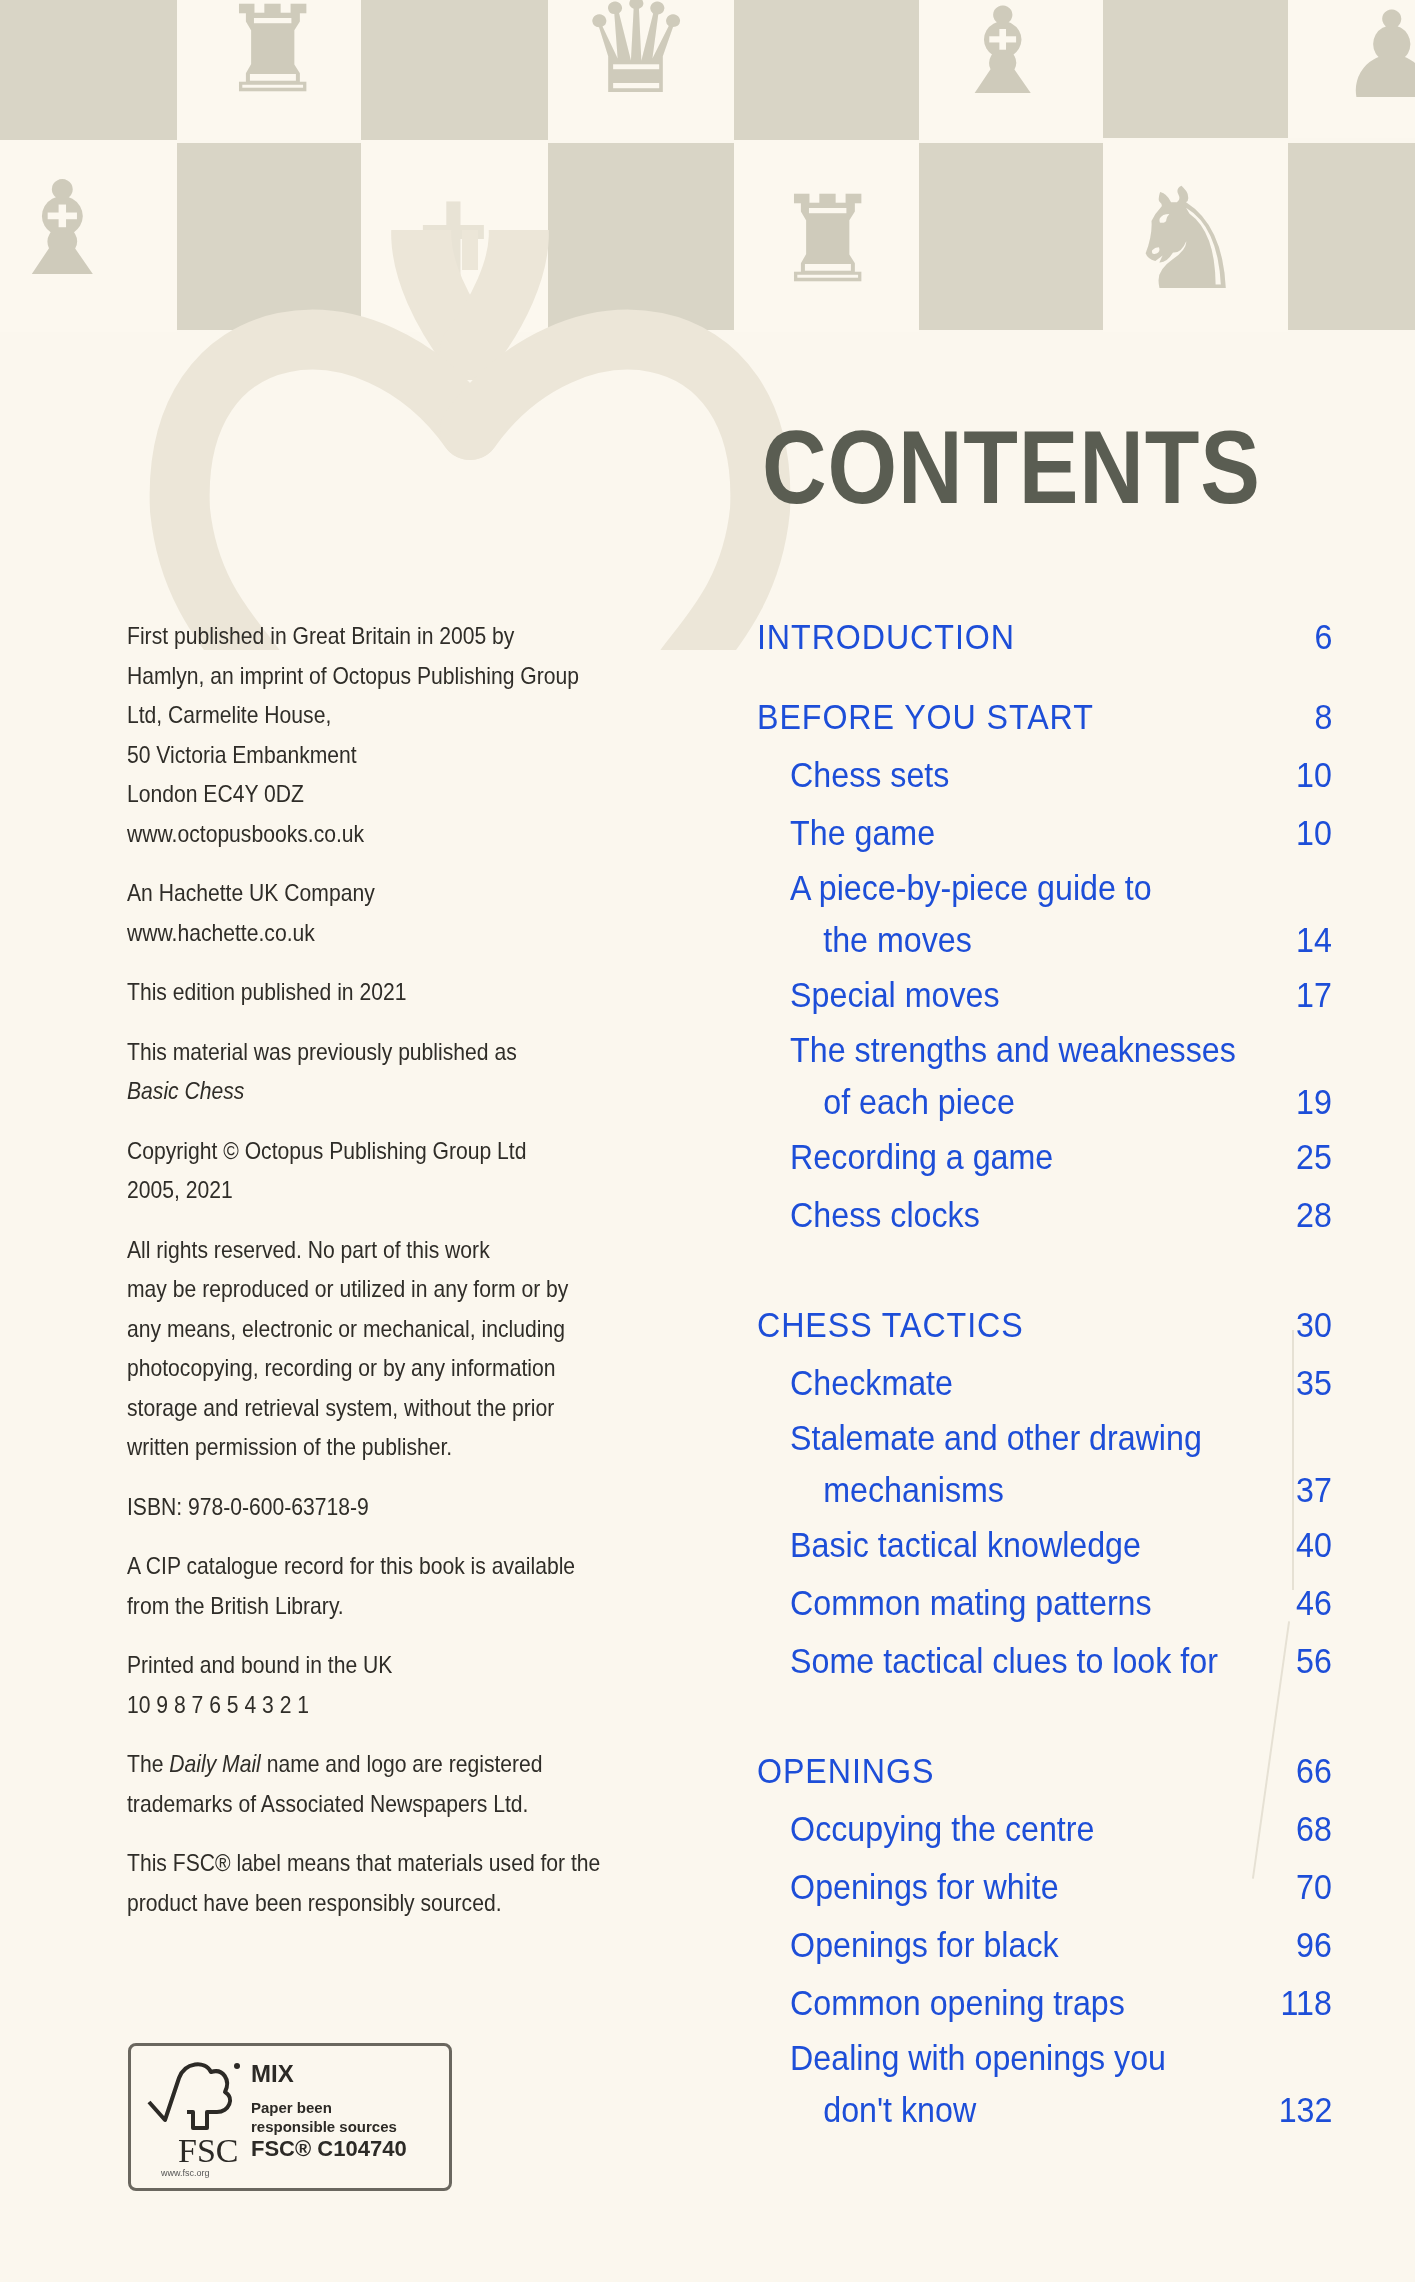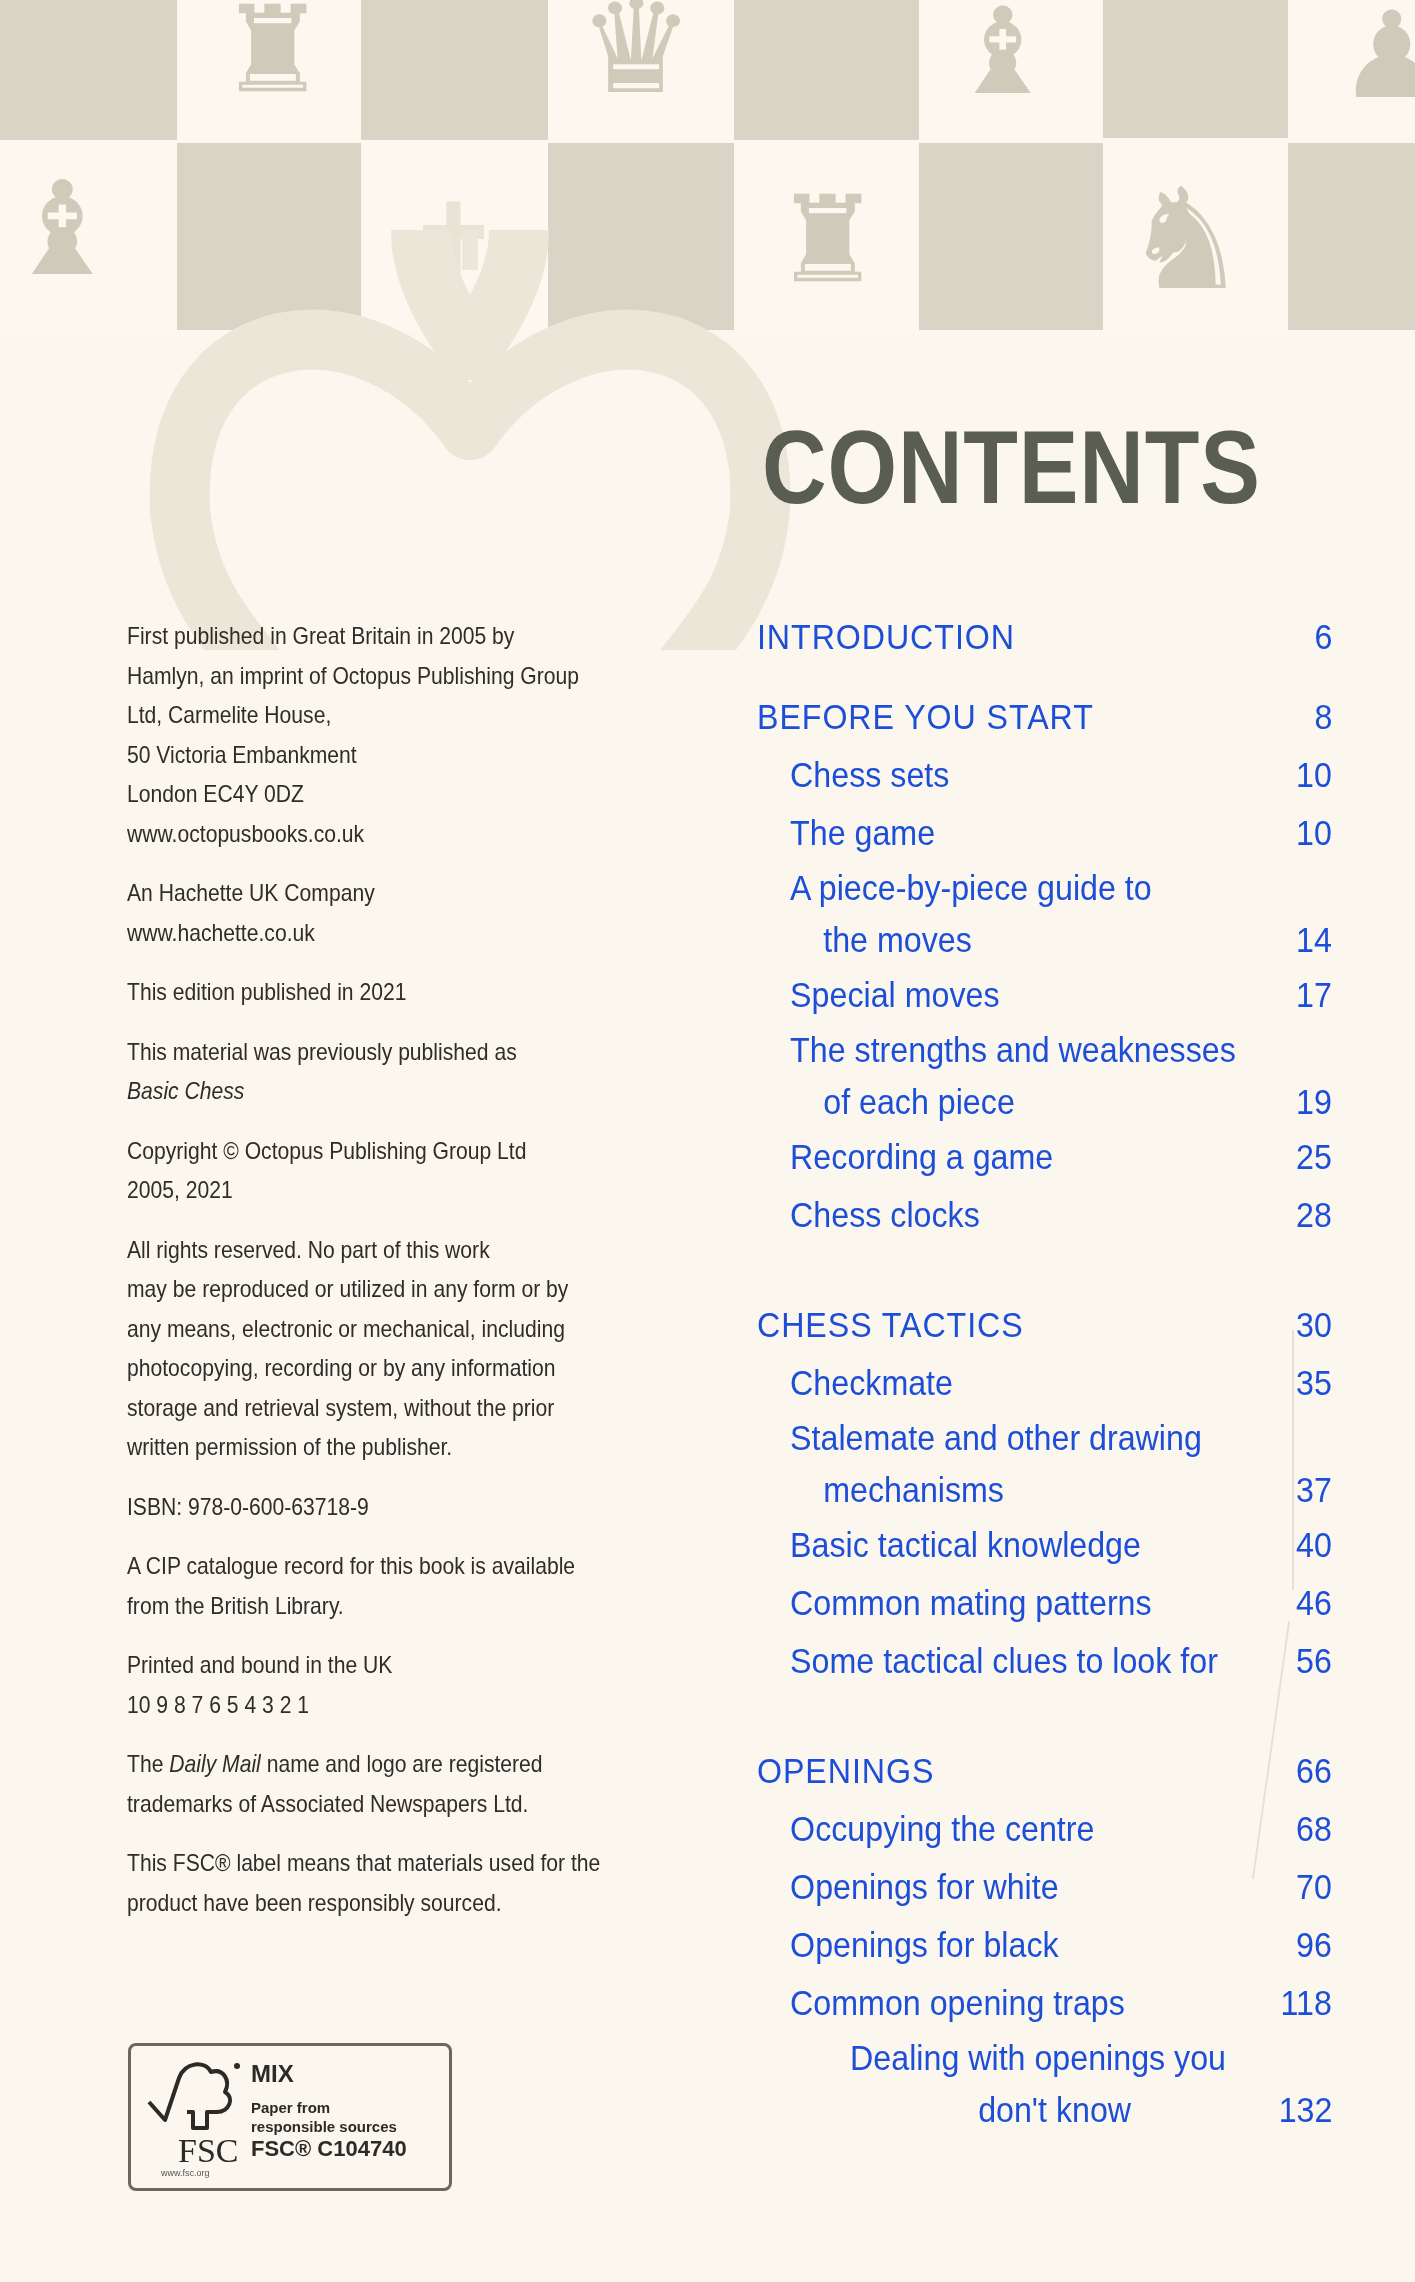--- a/index.html
+++ b/index.html
@@ -162,21 +162,21 @@
 <div class="fsc">
   <svg class="tree" viewBox="0 0 100 80">
     <path d="M4 44 L20 62 L34 20 C40 4, 60 2, 66 14 C78 10, 86 22, 80 34 C90 40, 84 54, 72 54 L62 54 L62 70 L48 70 L48 54 L42 54" fill="none" stroke="#2c2a26" stroke-width="4" stroke-linejoin="round"></path>
     <circle cx="92" cy="8" r="3" fill="#2c2a26"></circle>
   </svg>
   <div class="fsc-word">FSC</div>
   <div class="fsc-url">www.fsc.org</div>
   <div class="right">
     <div class="mix">MIX</div>
     <div class="paper">
-      <div>Paper from</div>
+      <div>Paper been</div>
       <div>responsible sources</div>
     </div>
     <div class="code">FSC® C104740</div>
   </div>
 </div>
 
 <div class="toc">
 
   <div class="toc-row section">
     <span class="label">INTRODUCTION</span>
@@ -260,21 +260,21 @@
     <span class="page">70</span>
   </div>
   <div class="toc-row sub">
     <span class="label">Openings for black</span>
     <span class="page">96</span>
   </div>
   <div class="toc-row sub">
     <span class="label">Common opening traps</span>
     <span class="page">118</span>
   </div>
-  <div class="toc-row sub" style="line-height:52px;text-align:center;">
+  <div class="toc-row sub" style="line-height:52px;">
     <span class="label">Dealing with openings you</span>
     <span class="label cont">don't know</span>
     <span class="page">132</span>
   </div>
 </div>
 
 <div class="crease" style="left:1292px;top:1330px;height:260px;"></div>
 <div class="crease" style="left:1270px;top:1620px;height:260px;transform:rotate(8deg);"></div>
 
 </body></html>

